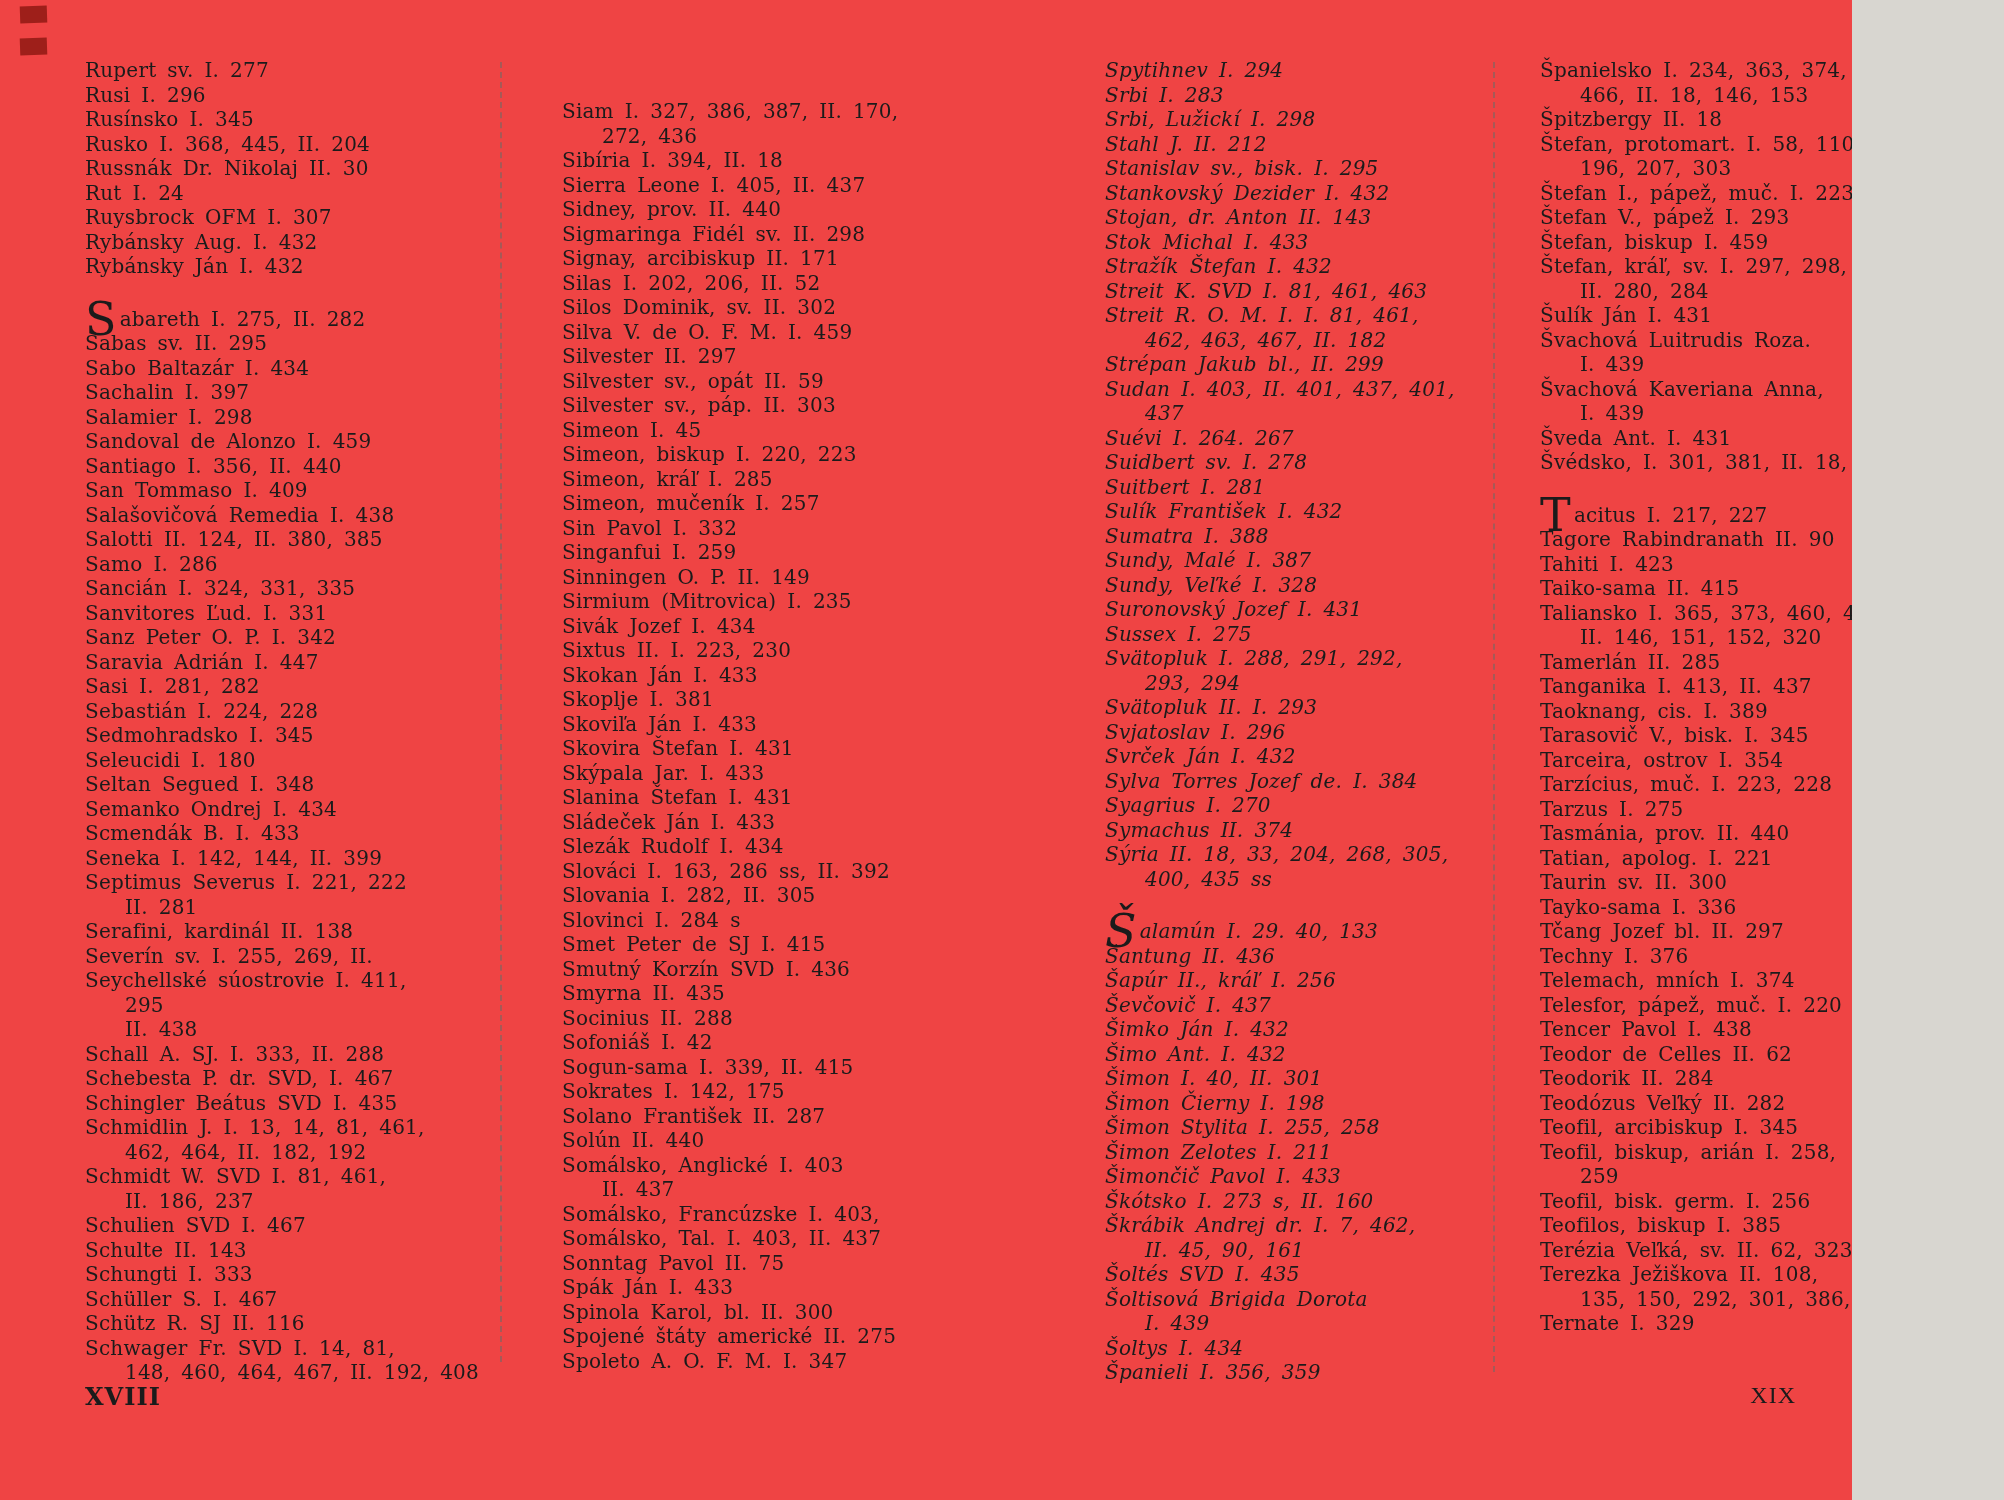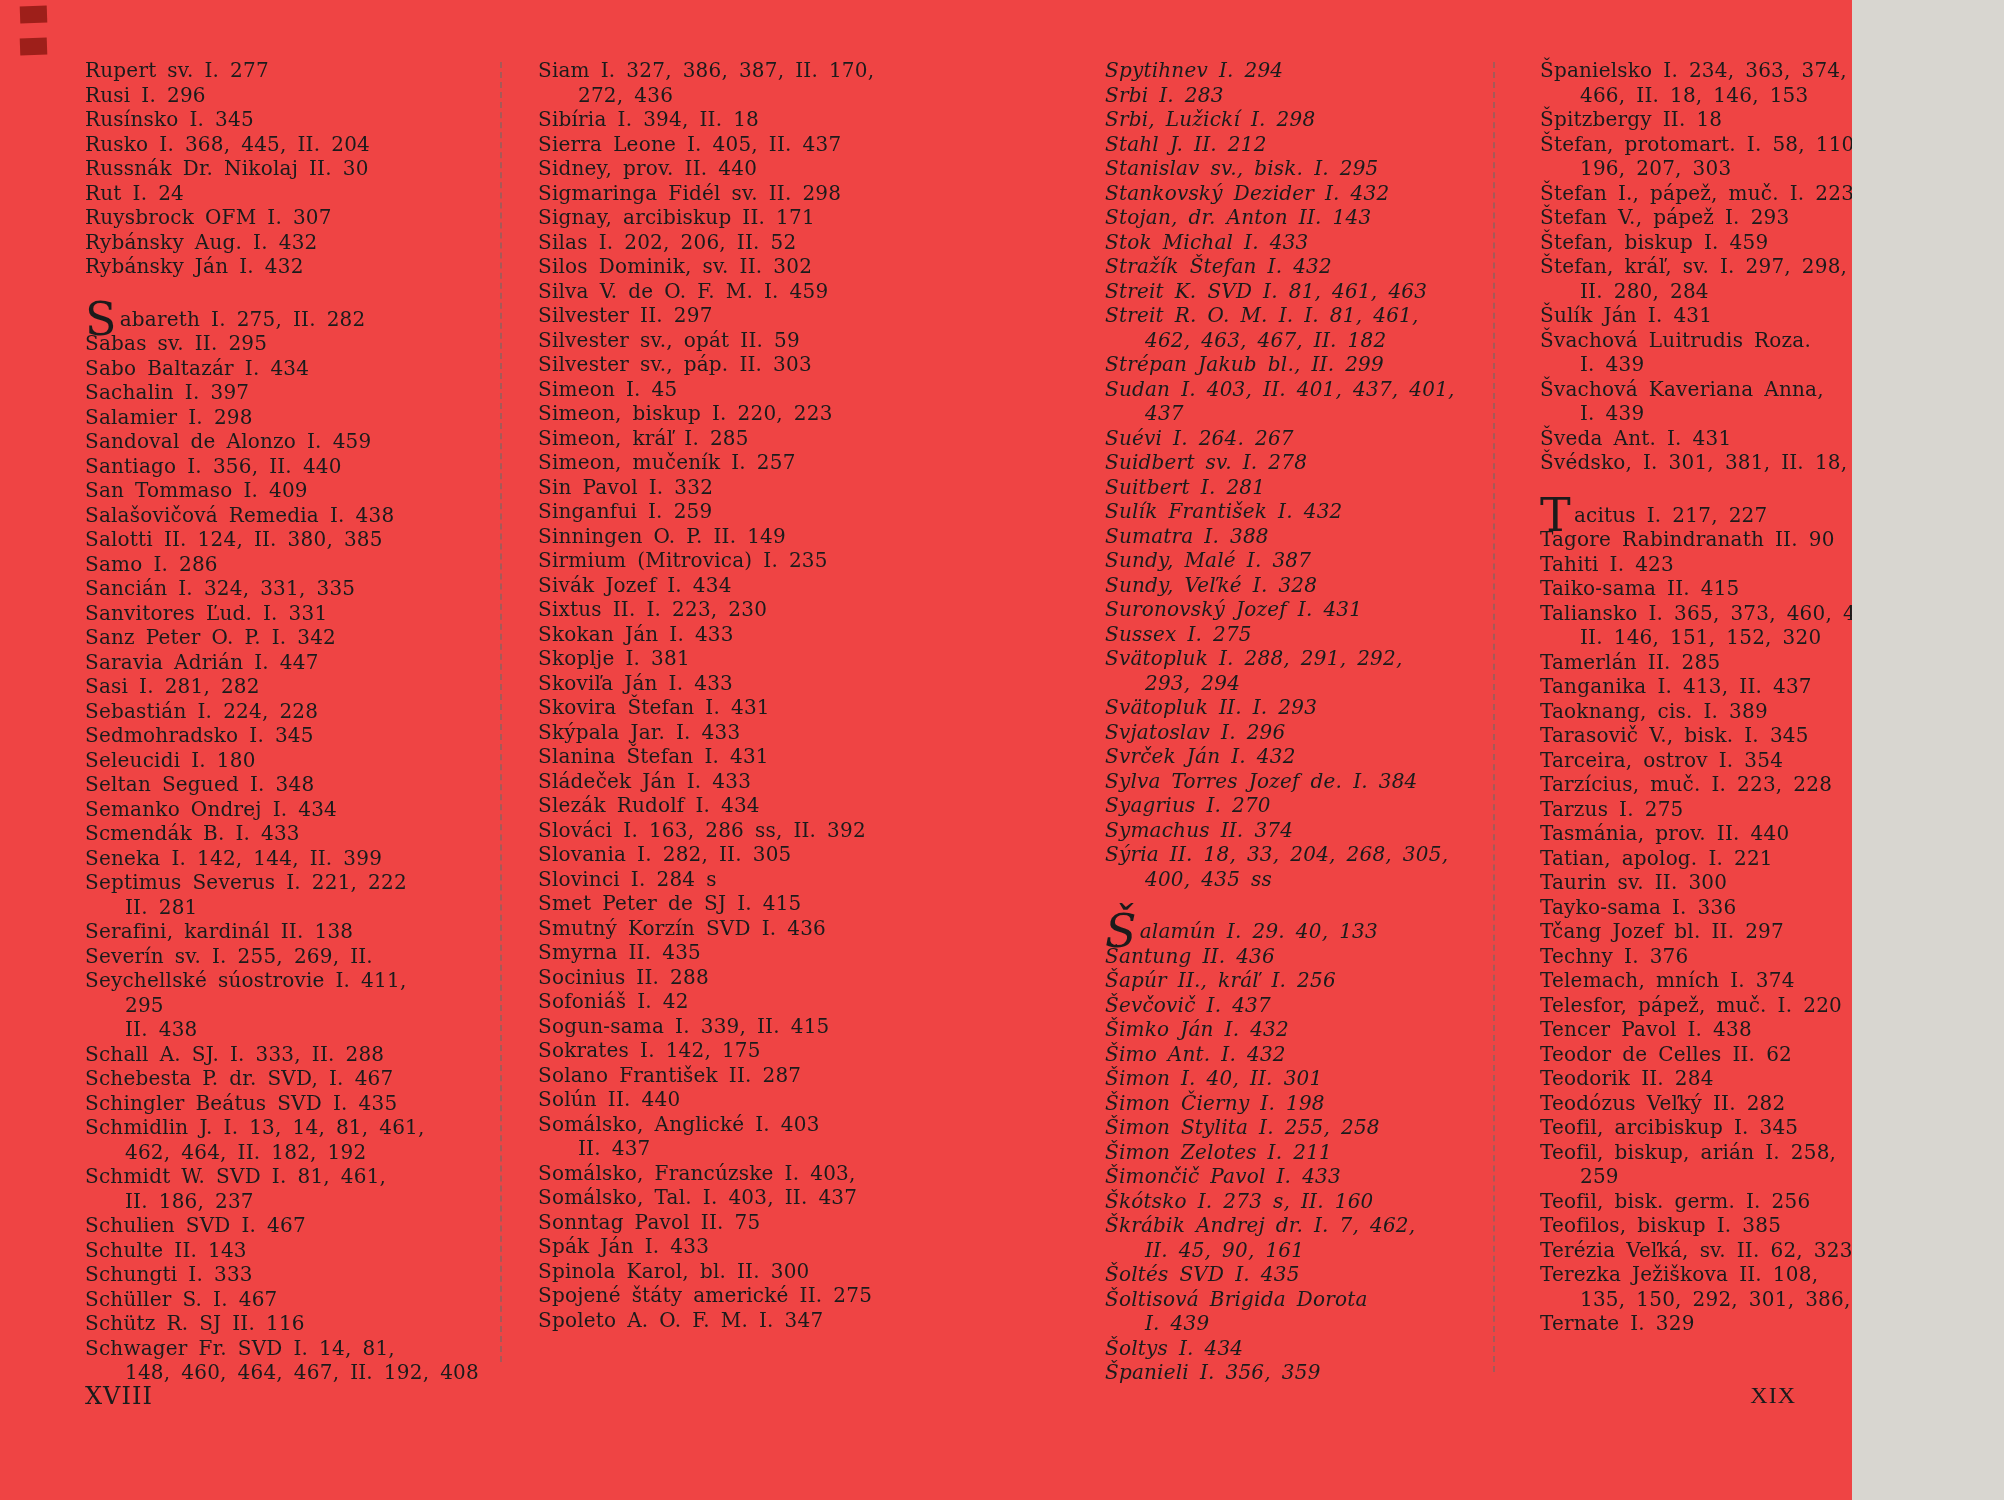--- a/index.html
+++ b/index.html
@@ -35,21 +35,21 @@
     width:0; border-left:2px dashed #6b6b68;
     opacity:0.55;
   }
   .divider.left  { left:500px;  top:62px; height:1300px; }
   .divider.right { left:1493px; top:62px; height:1310px; }
   .footer {
     position:absolute;
     font-size:24px;
     letter-spacing:1px;
   }
-  .footer.left  { left:85px;  top:1382px; }
+  .footer.left  { left:85px;  top:1382px;font-weight:bold; }
   .footer.right { right:56px; top:1382px;font-family:Liberation Serif, serif; }
   .mark {
     position:absolute;
     width:27px; height:17px;
     transform:rotate(-2deg);
   }
   .mark.m1 { left:20px; top:6px; }
   .mark.m2 { left:20px; top:38px; }
 </style>
 </head>
@@ -202,21 +202,21 @@
       </div>
       <div class="entry">
         <div class="line">Schütz R. SJ II. 116</div>
       </div>
       <div class="entry">
         <div class="line">Schwager Fr. SVD I. 14, 81,</div>
         <div class="line cont">148, 460, 464, 467, II. 192, 408</div>
       </div>
     </div>
   <div class="divider left"></div>
-  <div class="col" style="left: 538px; width: 410px;">
+  <div class="col" style="left: 562px; width: 410px; margin-top: 41px;">
       <div class="entry">
         <div class="line">Siam I. 327, 386, 387, II. 170,</div>
         <div class="line cont">272, 436</div>
       </div>
       <div class="entry">
         <div class="line">Sibíria I. 394, II. 18</div>
       </div>
       <div class="entry">
         <div class="line">Sierra Leone I. 405, II. 437</div>
       </div>

